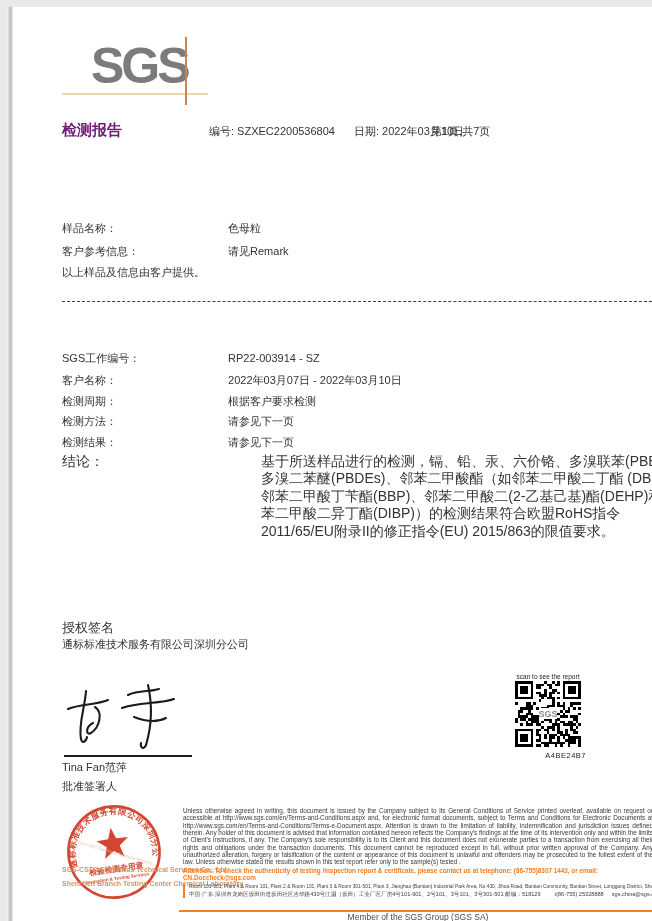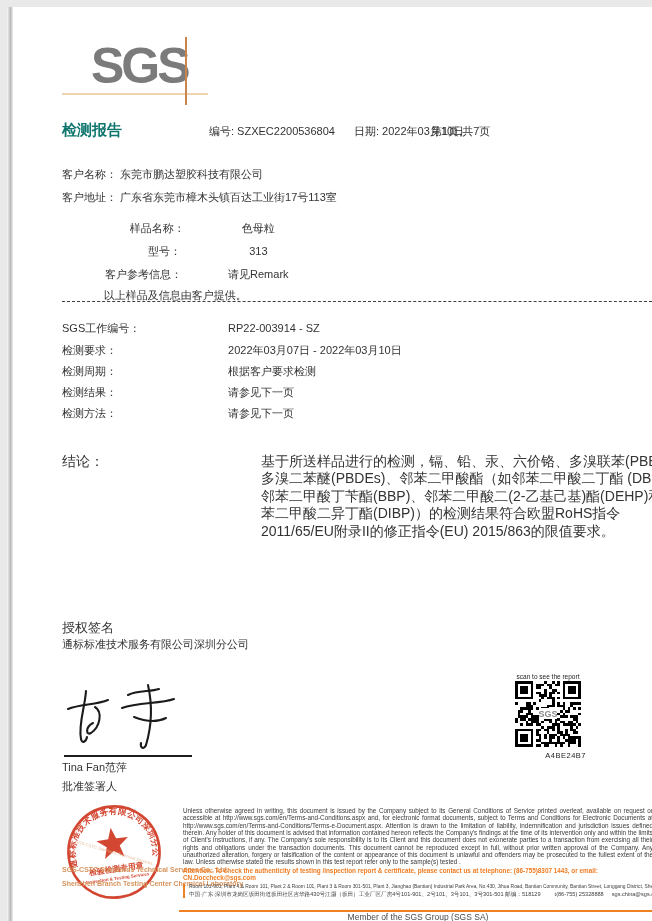--- a/index.html
+++ b/index.html
@@ -14,21 +14,21 @@
   .edge-bottom{position:absolute;left:0;top:914px;width:652px;height:7px;
     background:#e0e0e0;border-top:1px solid #c2c2c2;}
 
   
   .logo{position:absolute;left:84px;top:34px;font-size:50px;line-height:50px;
     font-weight:800;color:#7b7b7b;letter-spacing:-3px;}
   .logo-hline{position:absolute;left:55px;top:86px;width:146px;height:2px;background:#eed5b0;}
   .logo-vline{position:absolute;left:178px;top:30px;width:2px;height:68px;background:#c8864e;}
 
   .title-row{position:absolute;left:0;top:114px;width:652px;height:20px;}
-  .report-title{position:absolute;left:55px;top:0;font-size:15px;font-weight:bold;color:#0f766e;}
+  .report-title{position:absolute;left:55px;top:0;font-size:15px;font-weight:bold;color:#701a75;}
   .report-no{position:absolute;left:202px;top:3px;font-size:11px;}
   .report-date{position:absolute;left:347px;top:3px;font-size:11px;}
   .report-page{position:absolute;left:424px;top:3px;font-size:11px;}
 
   
   .rows{position:absolute;left:55px;font-size:11px;}
   .row{height:23px;line-height:23px;white-space:nowrap;}
   .lab-s{display:inline-block;width:55px;}
   .lab-l{display:inline-block;width:163px;}
   .note{height:18px;line-height:18px;}
@@ -78,68 +78,54 @@
   <div class="logo-hline"></div>
   <div class="logo-vline"></div>
 
   <div class="title-row">
     <span class="report-title">检测报告</span>
     <span class="report-no">编号: SZXEC2200536804</span>
     <span class="report-date">日期: 2022年03月10日</span>
     <span class="report-page">第1页,共7页</span>
   </div>
 
-  <div class="rows" style="top:156px;">
-    <div class="row">
-      <span class="lab-s">客户名称：</span>
-      <span>东莞市鹏达塑胶科技有限公司</span>
-    </div>
-    <div class="row">
-      <span class="lab-s">客户地址：</span>
-      <span>广东省东莞市樟木头镇百达工业街17号113室</span>
-    </div>
-  </div>
-
-  <div class="rows" style="top:210px;text-align:center;">
+
+  <div class="rows" style="top:210px;">
     <div class="row">
       <span class="lab-l">样品名称：</span>
       <span>色母粒</span>
     </div>
     <div class="row">
-      <span class="lab-l">型号：</span>
-      <span>313</span>
-    </div>
-    <div class="row">
       <span class="lab-l">客户参考信息：</span>
       <span>请见Remark</span>
     </div>
     <div class="note">以上样品及信息由客户提供。</div>
   </div>
 
   <div class="dashline"></div>
 
-  <div class="rows" style="top:310px;">
+  <div class="rows" style="top:340px;">
     <div class="row" style="height:22px;line-height:22px;">
       <span class="lab-l">SGS工作编号：</span>
       <span>RP22-003914 - SZ</span>
     </div>
     <div class="row" style="height:22px;line-height:22px;">
-      <span class="lab-l">检测要求：</span>
+      <span class="lab-l">客户名称：</span>
       <span>2022年03月07日 - 2022年03月10日</span>
     </div>
     <div class="row" style="height:20px;line-height:20px;">
       <span class="lab-l">检测周期：</span>
       <span>根据客户要求检测</span>
     </div>
+    <div class="row" style="height:20px;line-height:20px;">
+      <span class="lab-l">检测方法：</span>
+      <span>请参见下一页</span>
+    </div>
     <div class="row" style="height:22px;line-height:22px;">
       <span class="lab-l">检测结果：</span>
-      <span>请参见下一页</span>
-    </div>
-    <div class="row" style="height:20px;line-height:20px;">
-      <span class="lab-l">检测方法：</span>
       <span>请参见下一页</span>
     </div>
   </div>
 
   <div class="concl">
     <span class="lab-l">结论：</span>
     <p>基于所送样品进行的检测，镉、铅、汞、六价铬、多溴联苯(PBBs)、多溴二苯醚(PBDEs)、邻苯二甲酸酯（如邻苯二甲酸二丁酯 (DBP)、邻苯二甲酸丁苄酯(BBP)、邻苯二甲酸二(2-乙基己基)酯(DEHP)和邻苯二甲酸二异丁酯(DIBP)）的检测结果符合欧盟RoHS指令2011/65/EU附录II的修正指令(EU) 2015/863的限值要求。</p>
   </div>
 
   <div class="sig-company">通标标准技术服务有限公司深圳分公司</div>

